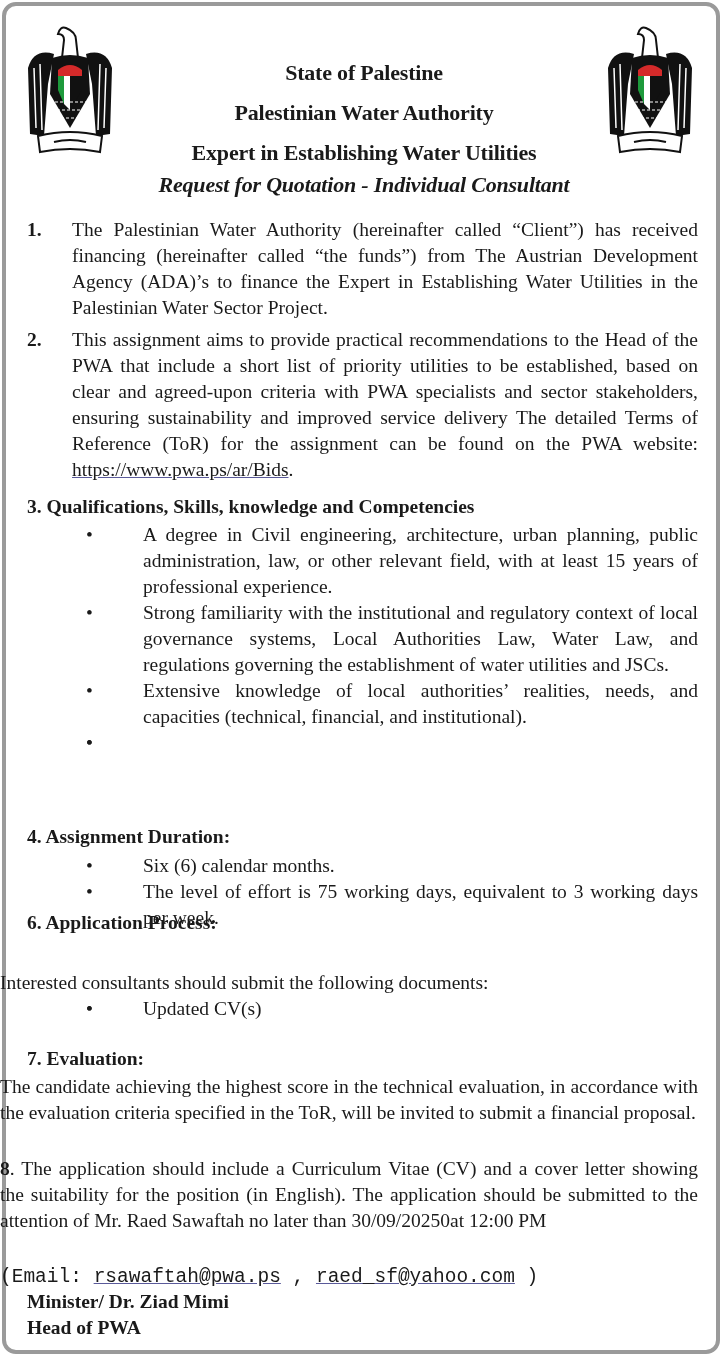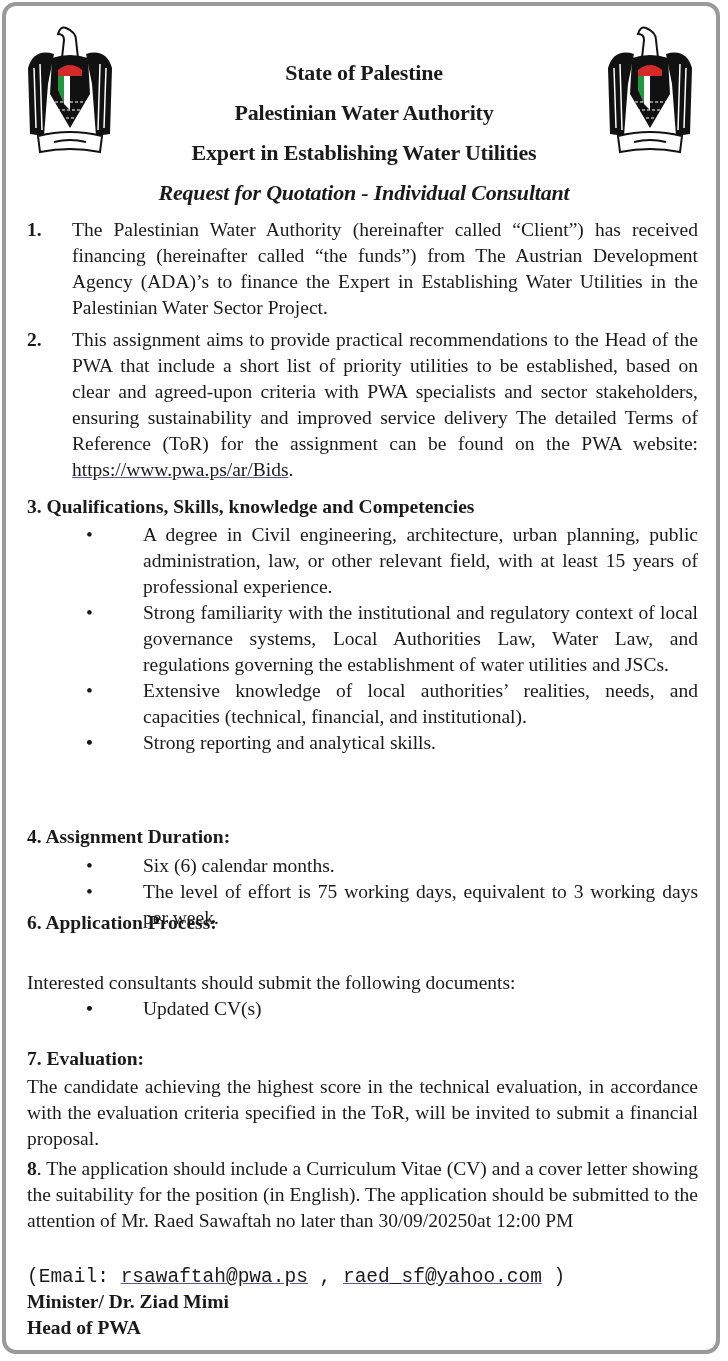--- a/index.html
+++ b/index.html
@@ -17,30 +17,30 @@
   .emblem { position: absolute; top: 24px; width: 92px; height: 134px; }
   .emblem.left { left: 24px; }
   .emblem.right { left: 604px; }
   .head-line {
     position: absolute; left: 0; width: 728px; text-align: center;
     font-weight: bold; font-size: 22px; letter-spacing: -0.2px;
   }
   .h1 { top: 60px; }
   .h2 { top: 100px; }
   .h3 { top: 140px; }
-  .h4 { top: 180px; font-style: italic; font-size: 22px; }
+  .h4 { top: 172px; font-style: italic; font-size: 22px; }
 
   .para { position: absolute; left: 0; width: 728px; font-size: 19.5px; line-height: 26px; }
   .numbered { padding-left: 72px; padding-right: 30px; box-sizing: border-box; text-align: justify; }
   .num { position: absolute; left: 27px; font-weight: bold; }
   .section-h { position: absolute; left: 27px; font-weight: bold; font-size: 19.5px; }
   .bullets { position: absolute; left: 0; width: 728px; font-size: 19.5px; line-height: 26px; }
   .bullet { position: relative; padding-left: 143px; padding-right: 30px; box-sizing: border-box; text-align: justify; }
   .bullet .dot { position: absolute; left: 86px; top: 0; }
-  .plain { padding-left: 27px; padding-right: 30px; box-sizing: border-box; text-align: justify; }
+  .plain { padding-right: 30px; box-sizing: border-box; text-align: justify; }
   a.link { color: #1a1a1a; text-decoration: underline; text-decoration-color: #5a5a9a; }
   .bold { font-weight: bold; }
 </style>
 </head>
 <body>
 
 <div class="frame"></div>
 
 <div class="doc">
 
@@ -93,21 +93,21 @@
     <span class="num">2.</span>
     <span>This assignment aims to provide practical recommendations to the Head of the PWA that include a short list of priority utilities to be established, based on clear and agreed-upon criteria with PWA specialists and sector stakeholders, ensuring sustainability and improved service delivery The detailed Terms of Reference (ToR) for the assignment can be found on the PWA website: </span><a class="link">https://www.pwa.ps/ar/Bids</a><span>.</span>
   </div>
 
   <div class="section-h" style="top:496px;">3. Qualifications, Skills, knowledge and Competencies</div>
   <div class="bullets" style="top:522px;">
     <div class="bullet"><span class="dot">•</span><span>A degree in Civil engineering, architecture, urban planning, public administration, law, or other relevant field, with at least 15 years of professional experience.</span></div>
     <div class="bullet"><span class="dot">•</span><span>Strong familiarity with the institutional and regulatory context of local governance systems, Local Authorities Law, Water Law, and regulations governing the establishment of water utilities and JSCs.</span></div>
     <div class="bullet"><span class="dot">•</span><span>Extensive knowledge of local authorities’ realities, needs, and capacities (technical, financial, and institutional).</span></div>
     <div class="bullet"><span class="dot">•</span></div>
-    <div class="bullet"><span class="dot">•</span><span>Strong reporting and analytical skills.</span></div>
+    <div class="bullet"><span class="dot">•</span></div>
   </div>
 
   <div class="section-h" style="top:826px;">4. Assignment Duration:</div>
   <div class="bullets" style="top:853px;">
     <div class="bullet"><span class="dot">•</span><span>Six (6) calendar months.</span></div>
     <div class="bullet"><span class="dot">•</span><span>The level of effort is 75 working days, equivalent to 3 working days per week.</span></div>
   </div>
 
   <div class="section-h" style="top:912px;">6. Application Process:</div>
   <div class="para plain" style="top:970px;">Interested consultants should submit the following documents:</div>

